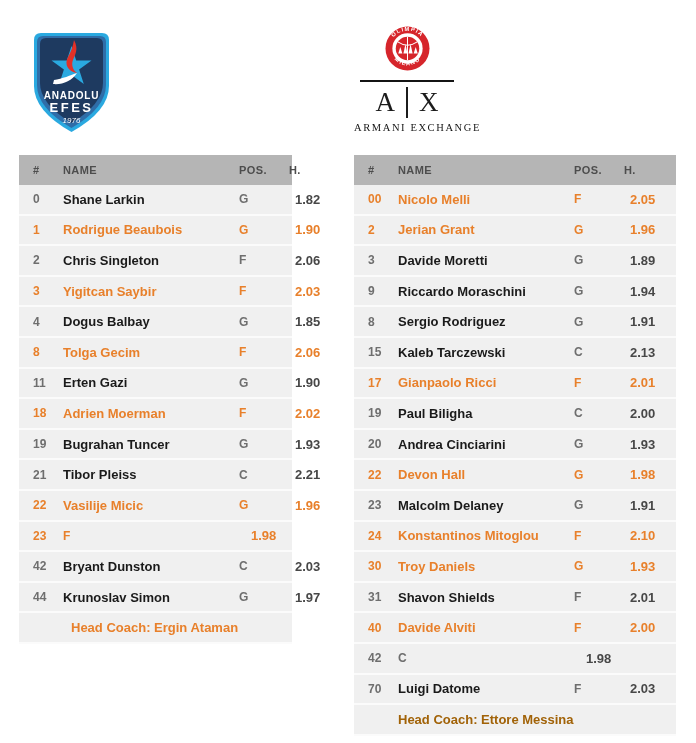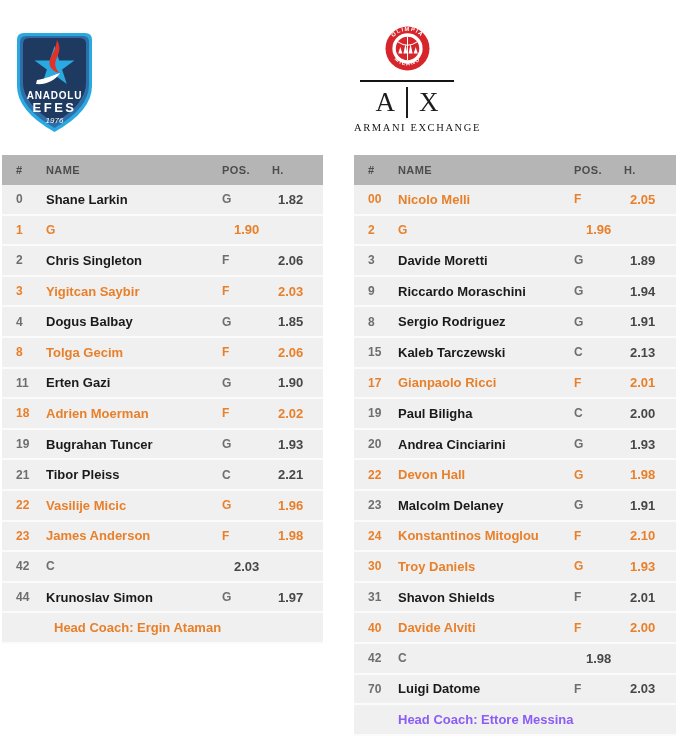--- a/index.html
+++ b/index.html
@@ -1,19 +1,19 @@
 <!DOCTYPE html>
 <html><head>
 <meta charset="utf-8">
 <style>
   html,body{margin:0;padding:0;background:#fff;}
   .canvas{position:relative;width:696px;height:743px;background:#ffffff;overflow:hidden;
           font-family:"Liberation Sans",sans-serif;}
   .team{position:absolute;top:0;height:743px;}
-  .team-left{left:2px;width:321px;}
+  .team-left{left:19px;width:273px;}
   .team-right{left:354px;width:322px;}
 
   
   .crest{position:absolute;left:11px;top:30px;width:83px;height:105px;}
   .milan{position:absolute;left:0;top:26px;width:106px;text-align:center;}
   .milan svg.badge{display:block;margin:0 auto;}
   .milan .rule{width:94px;height:0;border-top:2px solid #141414;margin:9px auto 0;}
   .milan .ax{display:flex;align-items:center;justify-content:center;gap:11px;margin-top:5px;
              font-family:"Liberation Serif",serif;font-size:27px;color:#1c1c1c;line-height:1;}
   .milan .ax .bar{width:2px;height:31px;background:#1c1c1c;}
@@ -27,21 +27,21 @@
   .thead{height:30px;background:#b5b5b5;color:#4d4d4d;font-size:11px;font-weight:700;
          letter-spacing:.4px;}
   .row{height:30.6px;background:#f0f0f0;border-bottom:2px solid #fbfbfb;
        font-size:13px;font-weight:700;}
   .row .num{color:#6e6e6e;font-size:12px;}
   .row .name{color:#1a1a1a;}
   .row .pos{color:#6e6e6e;font-size:12px;}
   .row .h{color:#474747;padding-left:12px;}
   .thead .h{padding-left:6px;}
   .row.hl .num,.row.hl .name,.row.hl .pos,.row.hl .h{color:#e8802b;}
-  .row.coach .name{color:#8b5cf6;}
+  .row.coach .name{color:#a16207;}
   .row.coach.hl .name{color:#e8802b;padding-left:8px;}
 </style>
 </head>
 <body>
 
 <div class="canvas">
 
   <section class="team team-left">
 
     <div class="crest">
@@ -68,20 +68,21 @@
       <div>
       <div class="row">
         <span class="c num">0</span>
         <span class="c name">Shane Larkin</span>
         <span class="c pos">G</span>
         <span class="c h">1.82</span>
       </div>
 
       <div class="row hl">
         <span class="c num">1</span>
+        <span class="c name">Rodrigue Beaubois</span>
         <span class="c pos">G</span>
         <span class="c h">1.90</span>
       </div>
 
       <div class="row">
         <span class="c num">2</span>
         <span class="c name">Chris Singleton</span>
         <span class="c pos">F</span>
         <span class="c h">2.06</span>
       </div>
@@ -137,27 +138,27 @@
 
       <div class="row hl">
         <span class="c num">22</span>
         <span class="c name">Vasilije Micic</span>
         <span class="c pos">G</span>
         <span class="c h">1.96</span>
       </div>
 
       <div class="row hl">
         <span class="c num">23</span>
-        <span class="c name">James Anderson</span>
         <span class="c pos">F</span>
         <span class="c h">1.98</span>
       </div>
 
       <div class="row">
         <span class="c num">42</span>
+        <span class="c name">Bryant Dunston</span>
         <span class="c pos">C</span>
         <span class="c h">2.03</span>
       </div>
 
       <div class="row">
         <span class="c num">44</span>
         <span class="c name">Krunoslav Simon</span>
         <span class="c pos">G</span>
         <span class="c h">1.97</span>
       </div>
@@ -215,20 +216,21 @@
       <div>
       <div class="row hl">
         <span class="c num">00</span>
         <span class="c name">Nicolo Melli</span>
         <span class="c pos">F</span>
         <span class="c h">2.05</span>
       </div>
 
       <div class="row hl">
         <span class="c num">2</span>
+        <span class="c name">Jerian Grant</span>
         <span class="c pos">G</span>
         <span class="c h">1.96</span>
       </div>
 
       <div class="row">
         <span class="c num">3</span>
         <span class="c name">Davide Moretti</span>
         <span class="c pos">G</span>
         <span class="c h">1.89</span>
       </div>

